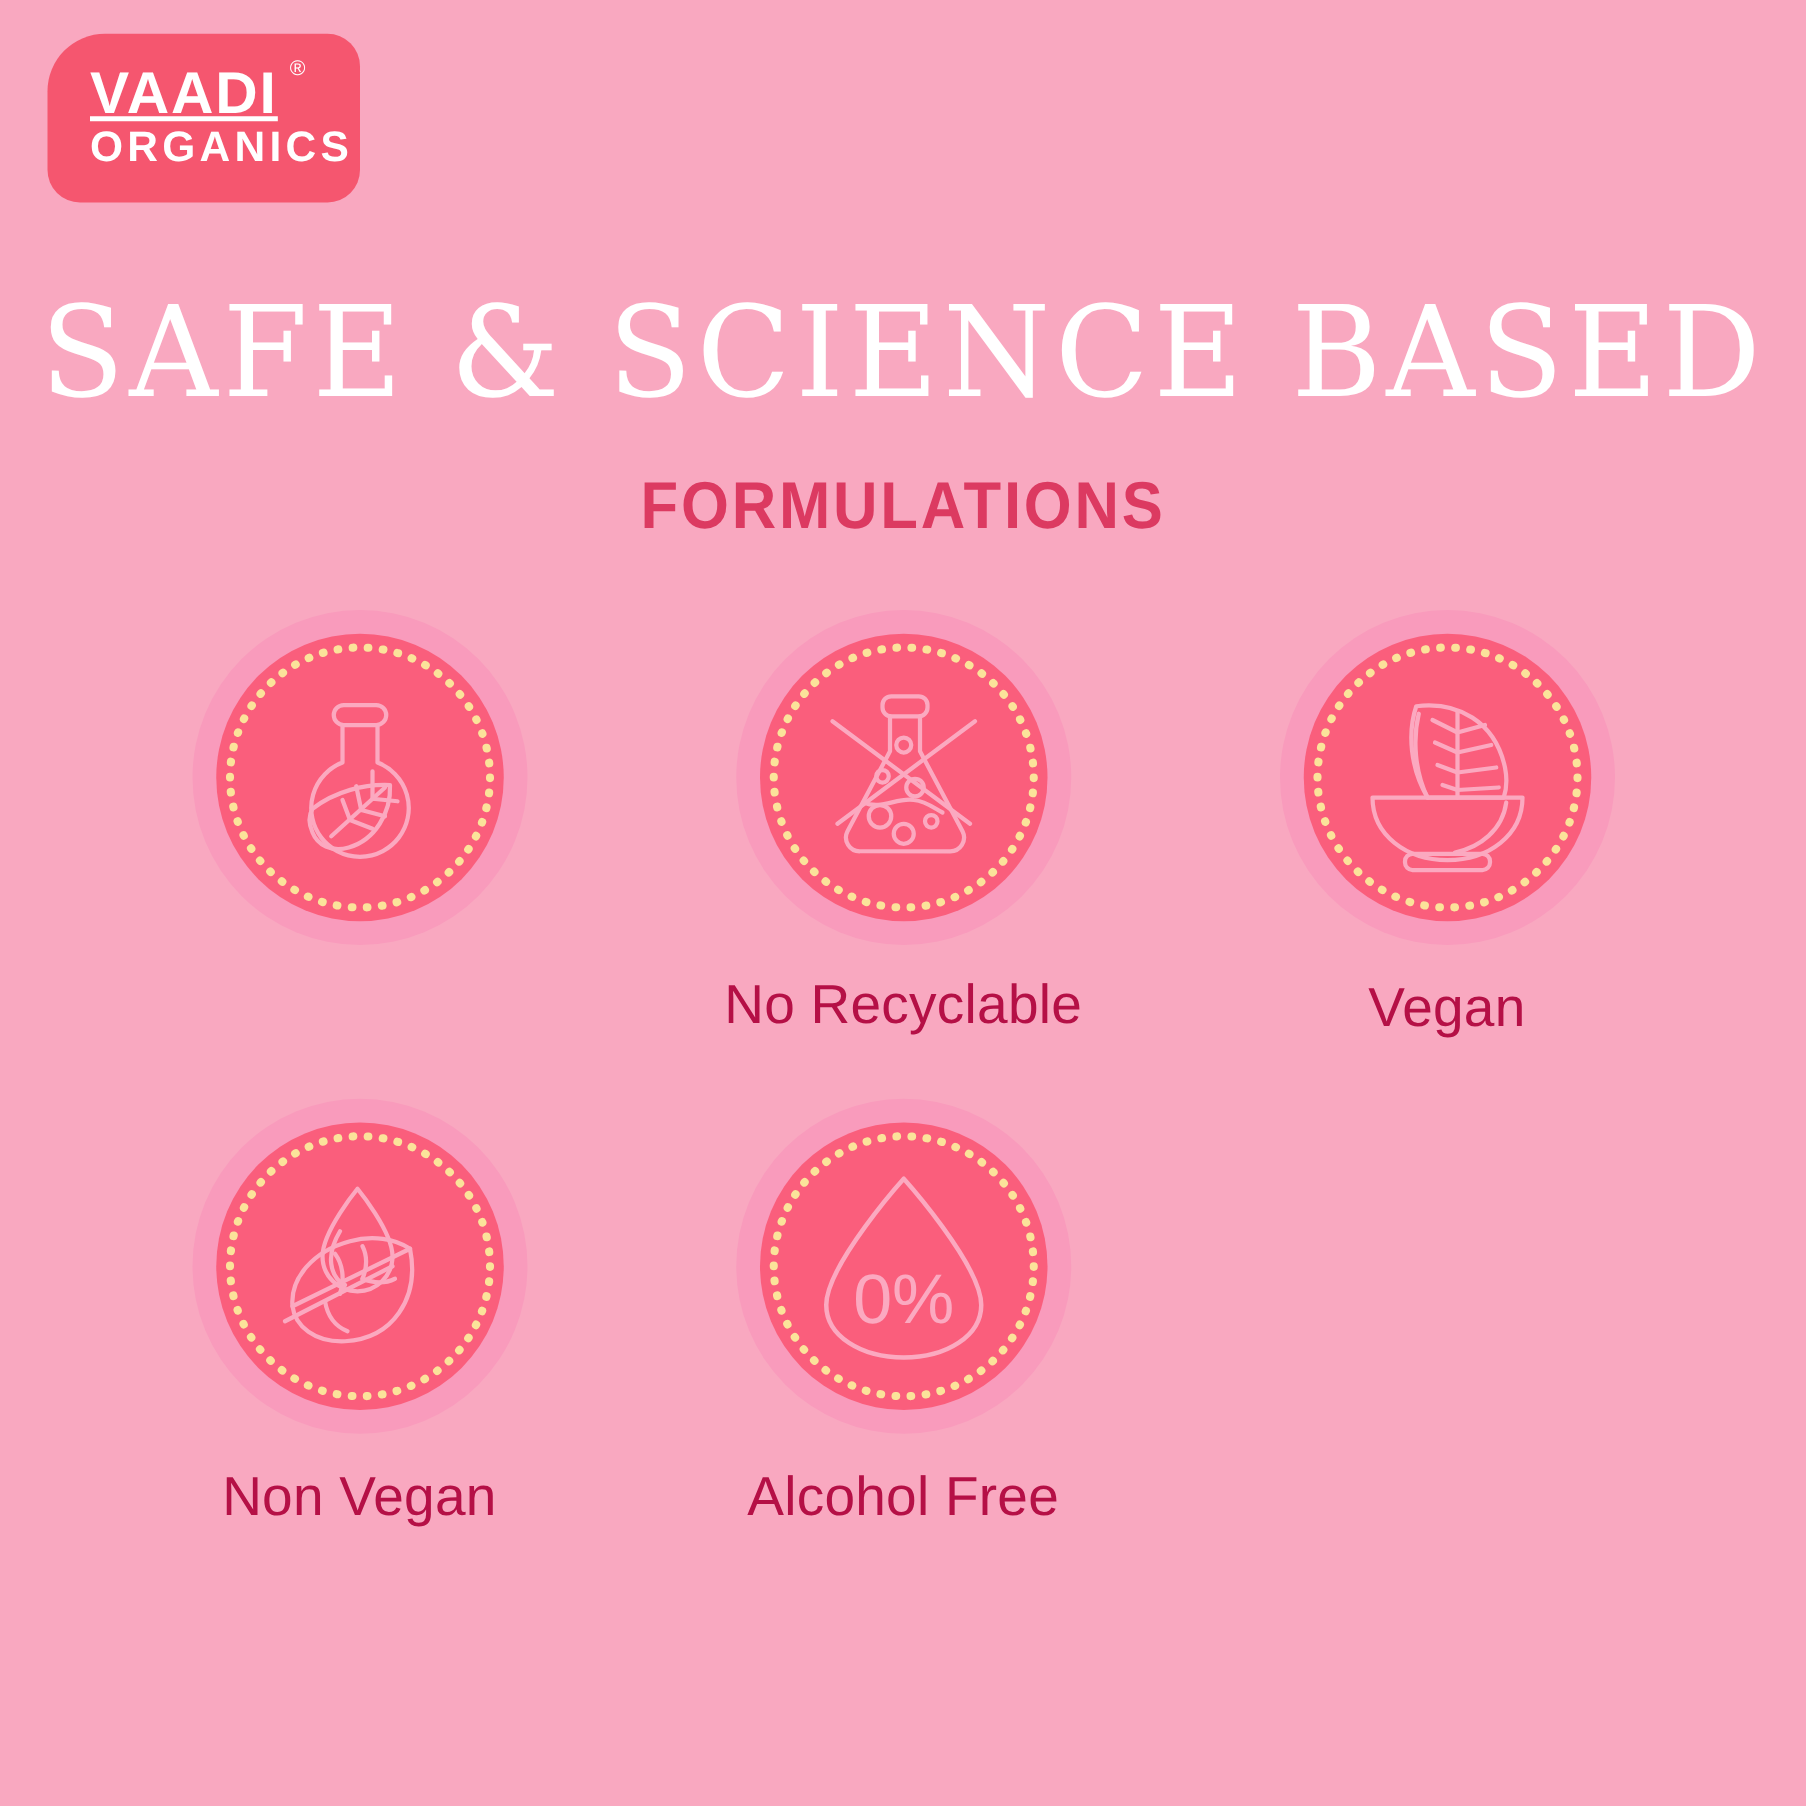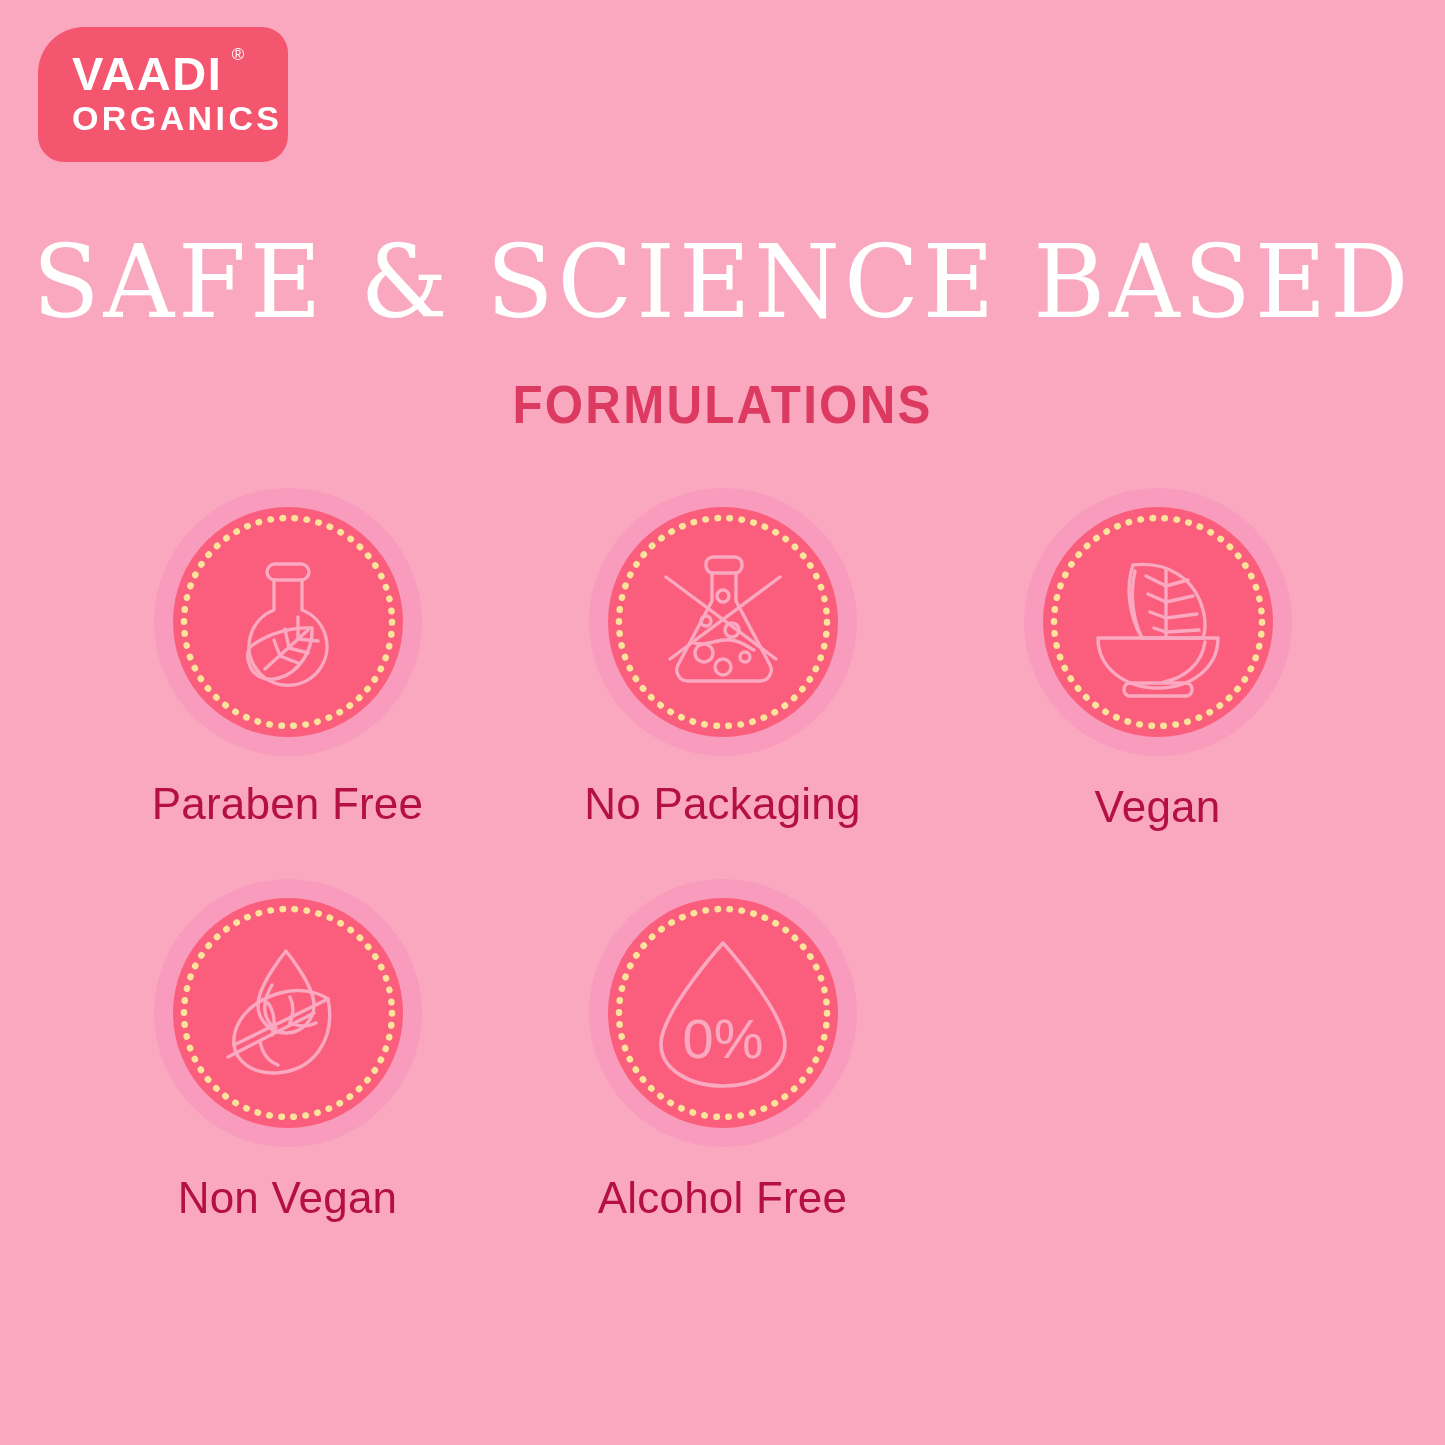--- a/index.html
+++ b/index.html
@@ -29,20 +29,21 @@
     padding-left:34px;
   }
   .logo-main {
     color:#ffffff;
     font-size:47px;
     font-weight:bold;
     letter-spacing:1.5px;
     line-height:0.98;
     position:relative;
     font-family:"Liberation Sans", sans-serif;
+    text-decoration:underline;
   }
   .logo-reg {
     position:absolute;
     top:-4px; right:-22px;
     font-size:17px;
     font-weight:normal;
     letter-spacing:0;
   }
   .logo-sub {
     color:#ffffff;
@@ -178,21 +179,20 @@
           <rect x="54" y="17" width="42" height="16" rx="8"></rect>
           <path d="M61 33 V63 a39 39 0 1 0 28 0 V33"></path>
           <path d="M37 100 c18 -14 42 -20 62 -19 1 22 -12 44 -33 50 -14 4 -25 -2 -29 -12 -3 -7 -3 -14 0 -19z"></path>
           <path d="M95 83 L52 122"></path>
           <path d="M85 92 L85 70 M85 92 L105 94"></path>
           <path d="M76 101 L72 82 M76 101 L95 106"></path>
           <path d="M67 109 L61 93 M67 109 L85 116"></path>
         </svg>
       </div>
     </div>
-    <div class="label">Paraben Free</div>
   </div>
 
   <div class="cell">
     <div class="badge">
       <div class="disc"></div>
       <svg class="dots" viewBox="0 0 230 230">
         <circle cx="115" cy="115" r="104" fill="none" stroke="#FBE39A" stroke-width="6.5" stroke-linecap="round" stroke-dasharray="0.5 11.6"></circle>
       </svg>
       <div class="icon-wrap">
         <svg width="158" height="158" viewBox="0 0 158 158" fill="none" stroke="#FBA9C0" stroke-width="3.4" stroke-linecap="round" stroke-linejoin="round">
@@ -203,21 +203,21 @@
           <circle cx="62" cy="78" r="5"></circle>
           <circle cx="88" cy="87" r="7"></circle>
           <circle cx="60" cy="110" r="9"></circle>
           <circle cx="101" cy="114" r="5"></circle>
           <circle cx="79" cy="124" r="8"></circle>
           <path d="M22 34 L132 116"></path>
           <path d="M136 34 L26 116"></path>
         </svg>
       </div>
     </div>
-    <div class="label">No Packaging</div>
+    <div class="label">No Recyclable</div>
   </div>
 
 
   <div class="cell">
     <div class="badge">
       <div class="disc"></div>
       <svg class="dots" viewBox="0 0 230 230">
         <circle cx="115" cy="115" r="104" fill="none" stroke="#FBE39A" stroke-width="6.5" stroke-linecap="round" stroke-dasharray="0.5 11.6"></circle>
       </svg>
       <div class="icon-wrap">

